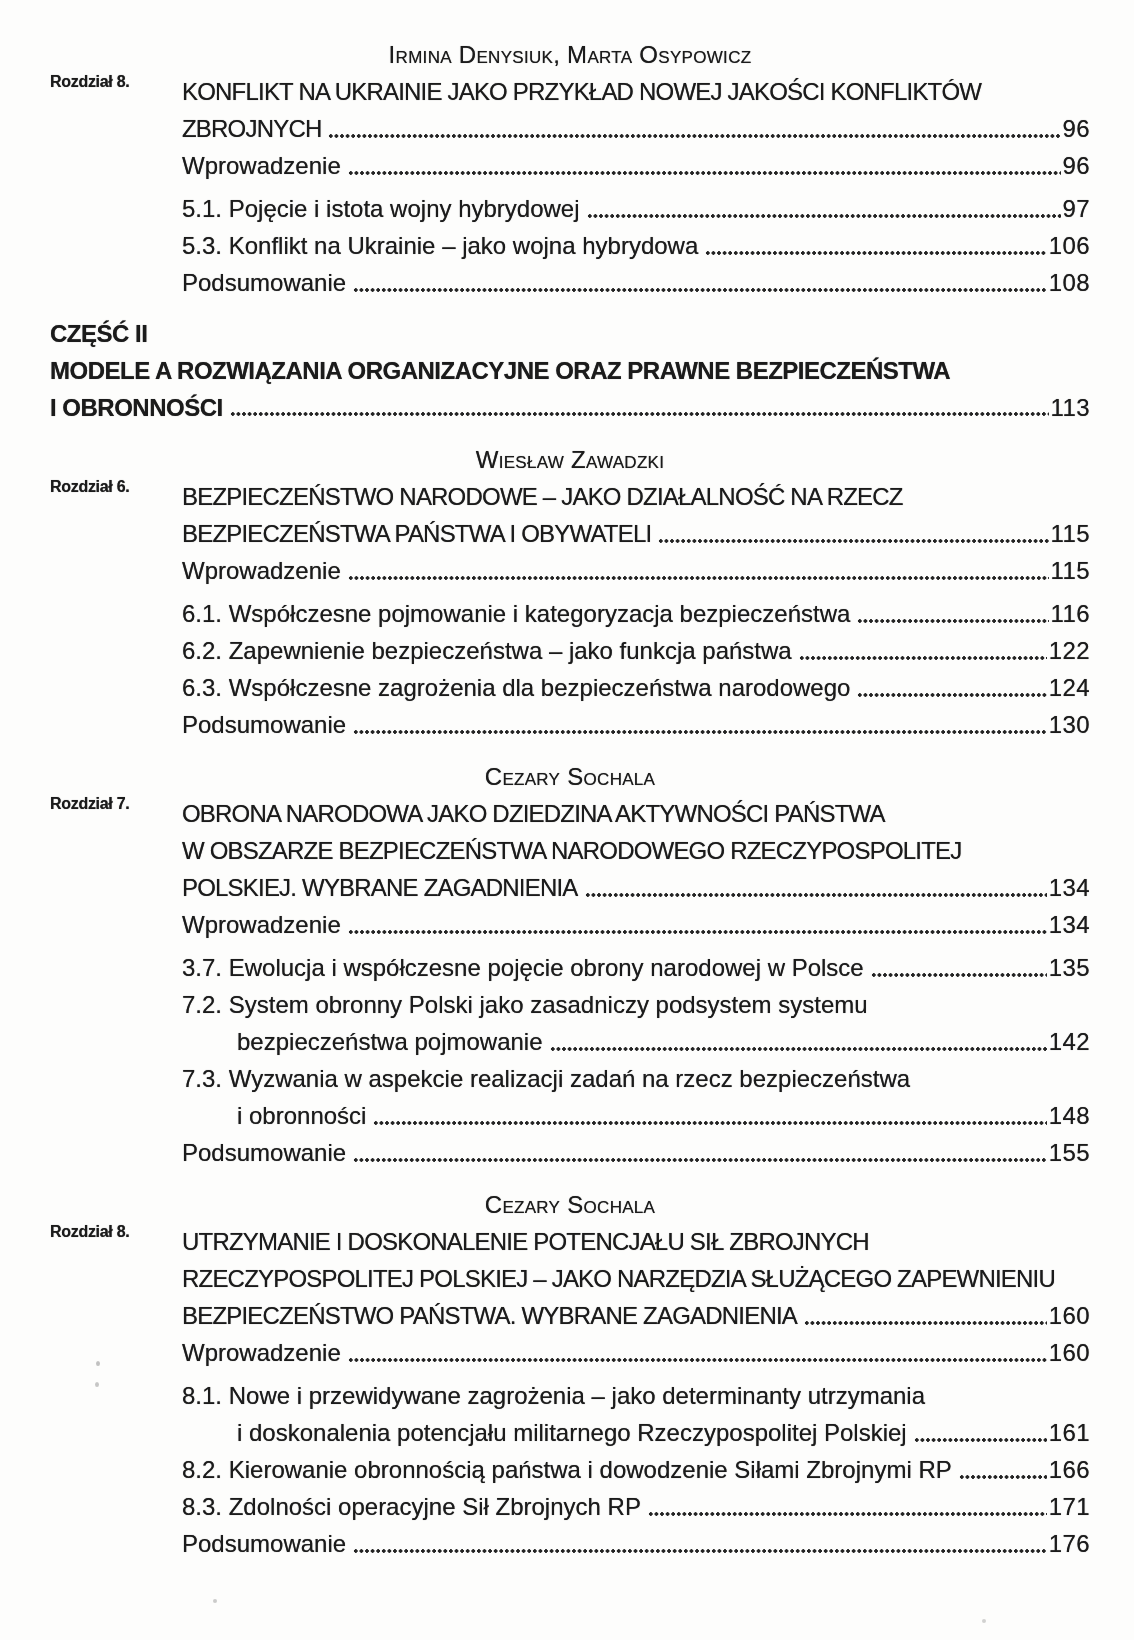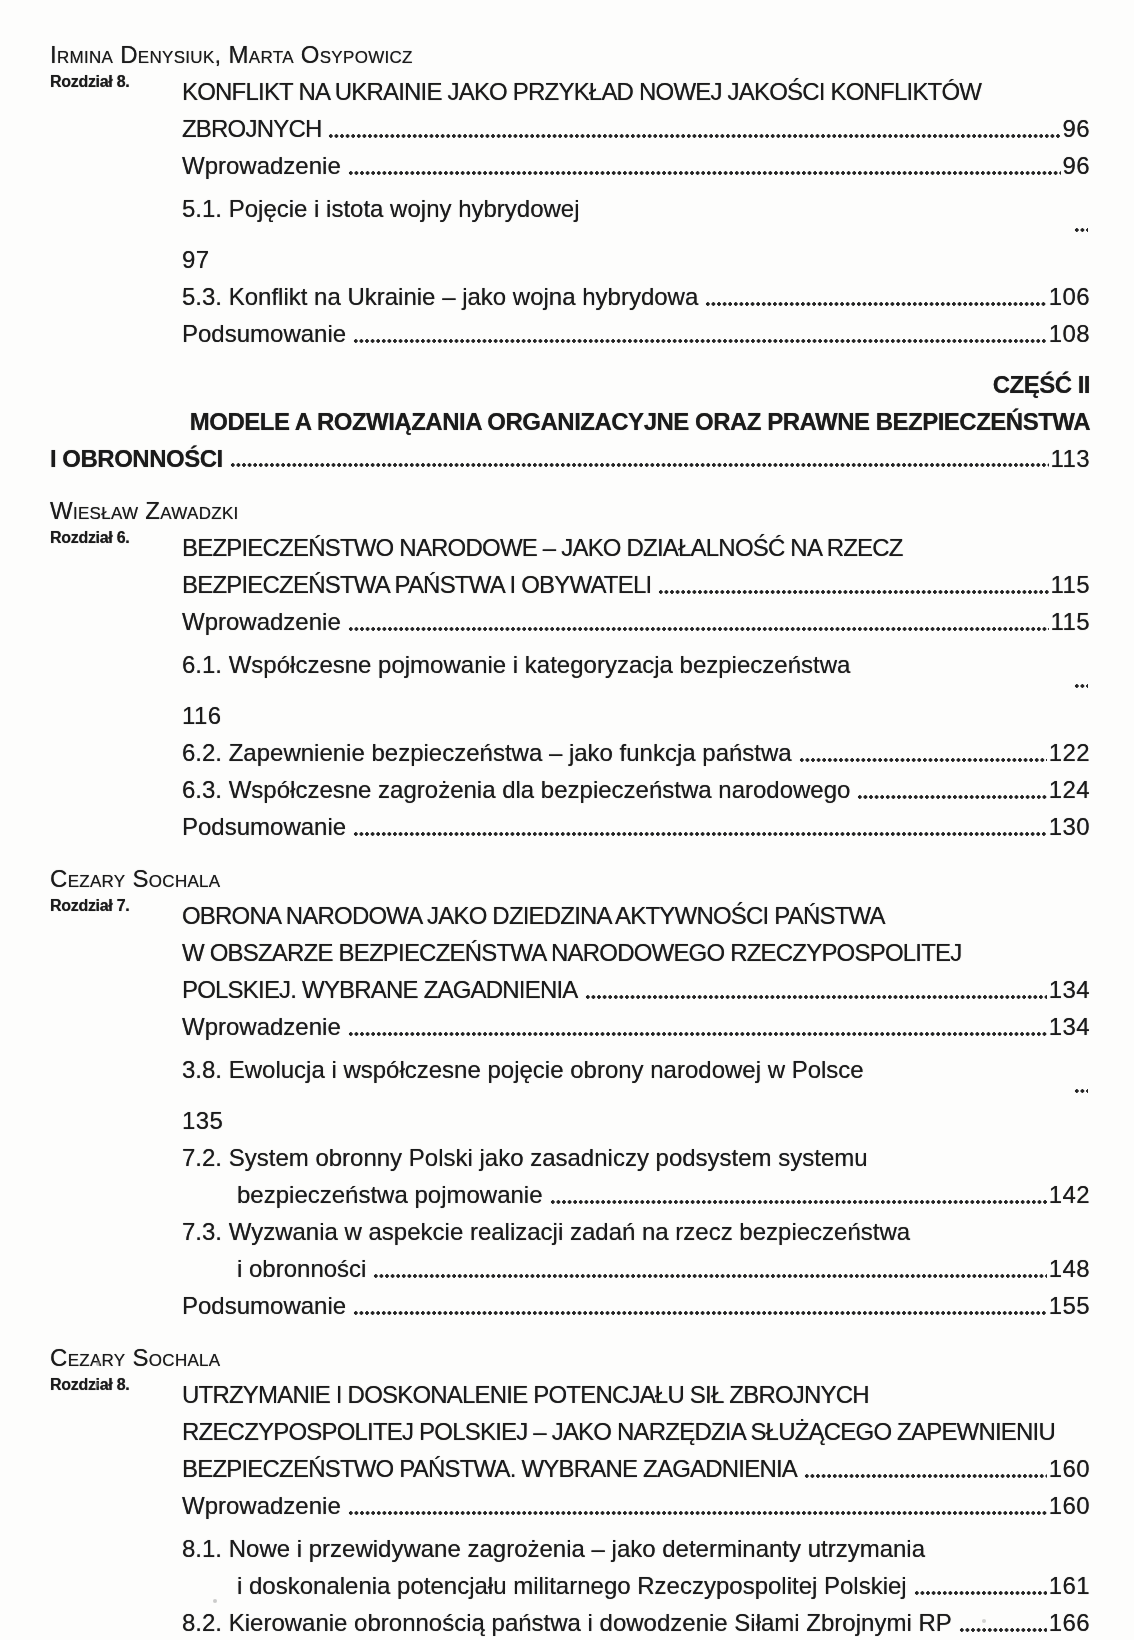--- a/index.html
+++ b/index.html
@@ -25,35 +25,36 @@
     font-size: 24px;
     white-space: nowrap;
   }
   .row { display: flex; align-items: baseline; }
 
   
   .authors {
     font-variant: small-caps;
     letter-spacing: 0.3px;
     font-weight: 400;
+    text-align: center;
   }
   .authors.gap-before { margin-top: 15px; }
 
   
   .chapter { display: flex; align-items: flex-start; }
   .chapter-label { flex: 0 0 132px; font-weight: 700; letter-spacing: -0.3px; }
   .chapter-body { flex: 1 1 auto; min-width: 0; }
 
   .upper { letter-spacing: -0.8px; }
 
-  .items-start { margin-top: 6px; flex-direction: column; }
+  .items-start { margin-top: 6px; }
   .cont { padding-left: 55px; }
 
   
-  .part-block { margin-top: 14px; font-weight: 700; text-align: right; }
+  .part-block { margin-top: 14px; font-weight: 700; }
   .part-line { letter-spacing: -0.5px; }
 
   
   .leader {
     flex: 1 1 auto;
     min-width: 14px;
     height: 6px;
     align-self: flex-end;
     margin: 0 2px 8px 7px;
     background-image: radial-gradient(circle, #242424 1.55px, rgba(0,0,0,0) 1.95px);
@@ -175,21 +176,21 @@
         <span class="upper">POLSKIEJ. WYBRANE ZAGADNIENIA</span>
         <span class="leader"></span>
         <span class="pg">134</span>
       </div>
       <div class="row">
         <span>Wprowadzenie</span>
         <span class="leader"></span>
         <span class="pg">134</span>
       </div>
       <div class="row items-start">
-        <span>3.8. Ewolucja i współczesne pojęcie obrony narodowej w Polsce</span>
+        <span>3.7. Ewolucja i współczesne pojęcie obrony narodowej w Polsce</span>
         <span class="leader"></span>
         <span class="pg">135</span>
       </div>
       <div class="tline">7.2. System obronny Polski jako zasadniczy podsystem systemu</div>
       <div class="row cont">
         <span>bezpieczeństwa pojmowanie</span>
         <span class="leader"></span>
         <span class="pg">142</span>
       </div>
       <div class="tline">7.3. Wyzwania w aspekcie realizacji zadań na rzecz bezpieczeństwa</div>

